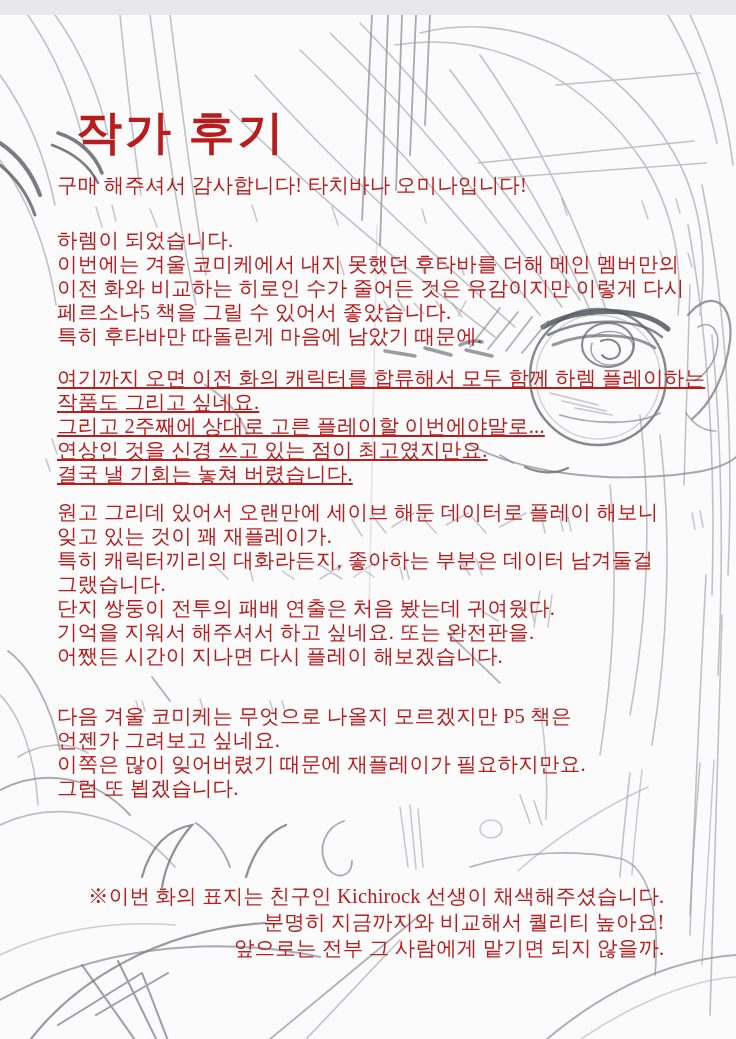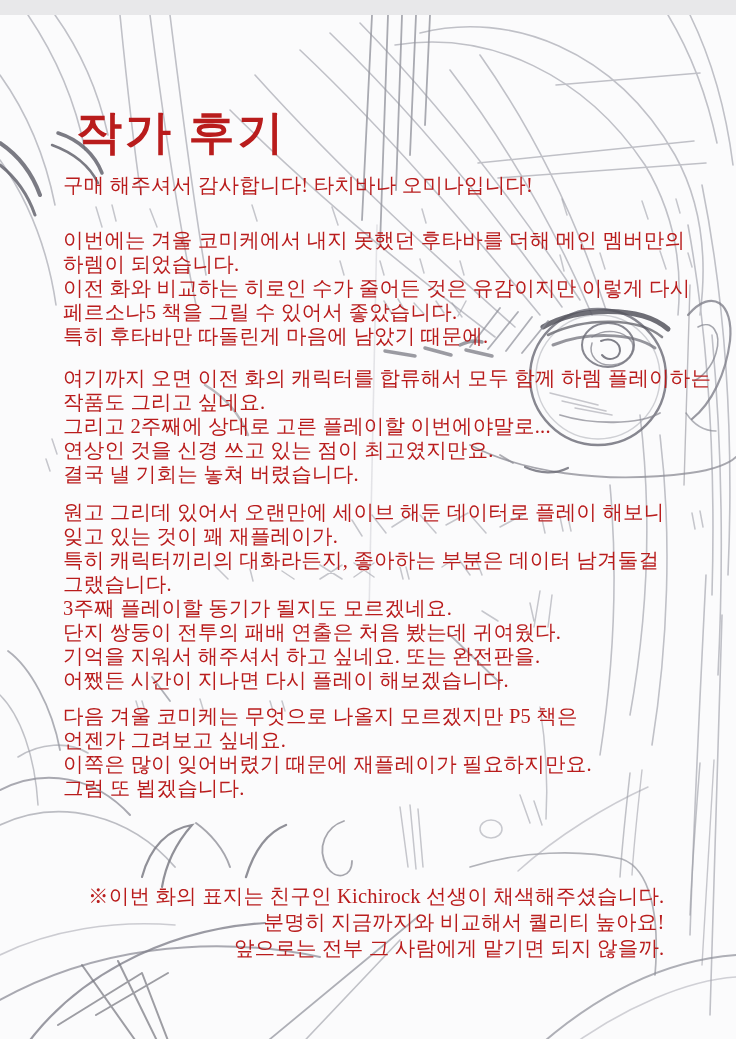--- a/index.html
+++ b/index.html
@@ -10,27 +10,27 @@
     color:#b91c1c;
   }
   .sketch { position:absolute; left:0; top:0; width:736px; height:1039px; }
   .text-layer { position:absolute; left:0; top:0; width:736px; height:1039px; }
   .page-title {
     position:absolute; left:76px; top:62px;
     font-size:46px; font-weight:600; letter-spacing:3px; line-height:1.1;
     white-space:nowrap;
   }
   .para {
-    position:absolute; left:63px;
+    position:absolute; left:57px;
     font-size:20.5px; line-height:24px; letter-spacing:0.2px;
     white-space:nowrap;
   }
   .para.p0 { top:158px; }
   .para.p1 { top:213px; }
-  .para.p2 { top:351px; }
+  .para.p2 { top:351px;text-decoration:underline; }
   .para.p3 { top:485px; }
   .para.p4 { top:689px; }
   .para.footnote { left:88px; top:868px; line-height:26px;text-align:right; }
   .tline { height:auto; }
 </style>
 </head>
 <body>
 
 <div class="page">
 
@@ -162,41 +162,40 @@
 
   <div class="text-layer">
 
     <h1 class="page-title">작가 후기</h1>
 
     <div class="para p0">
       <div class="tline">구매 해주셔서 감사합니다! 타치바나 오미나입니다!</div>
     </div>
 
     <div class="para p1">
+      <div class="tline">하렘이 되었습니다.</div>
       <div class="tline">이번에는 겨울 코미케에서 내지 못했던 후타바를 더해 메인 멤버만의</div>
-      <div class="tline">하렘이 되었습니다.</div>
       <div class="tline">이전 화와 비교하는 히로인 수가 줄어든 것은 유감이지만 이렇게 다시</div>
       <div class="tline">페르소나5 책을 그릴 수 있어서 좋았습니다.</div>
       <div class="tline">특히 후타바만 따돌린게 마음에 남았기 때문에.</div>
     </div>
 
     <div class="para p2">
       <div class="tline">여기까지 오면 이전 화의 캐릭터를 합류해서 모두 함께 하렘 플레이하는</div>
       <div class="tline">작품도 그리고 싶네요.</div>
       <div class="tline">그리고 2주째에 상대로 고른 플레이할 이번에야말로...</div>
       <div class="tline">연상인 것을 신경 쓰고 있는 점이 최고였지만요.</div>
       <div class="tline">결국 낼 기회는 놓쳐 버렸습니다.</div>
     </div>
 
     <div class="para p3">
       <div class="tline">원고 그리데 있어서 오랜만에 세이브 해둔 데이터로 플레이 해보니</div>
       <div class="tline">잊고 있는 것이 꽤 재플레이가.</div>
       <div class="tline">특히 캐릭터끼리의 대화라든지, 좋아하는 부분은 데이터 남겨둘걸</div>
       <div class="tline">그랬습니다.</div>
-      <div class="tline">3주째 플레이할 동기가 될지도 모르겠네요.</div>
       <div class="tline">단지 쌍둥이 전투의 패배 연출은 처음 봤는데 귀여웠다.</div>
       <div class="tline">기억을 지워서 해주셔서 하고 싶네요. 또는 완전판을.</div>
       <div class="tline">어쨌든 시간이 지나면 다시 플레이 해보겠습니다.</div>
     </div>
 
     <div class="para p4">
       <div class="tline">다음 겨울 코미케는 무엇으로 나올지 모르겠지만 P5 책은</div>
       <div class="tline">언젠가 그려보고 싶네요.</div>
       <div class="tline">이쪽은 많이 잊어버렸기 때문에 재플레이가 필요하지만요.</div>
       <div class="tline">그럼 또 뵙겠습니다.</div>

